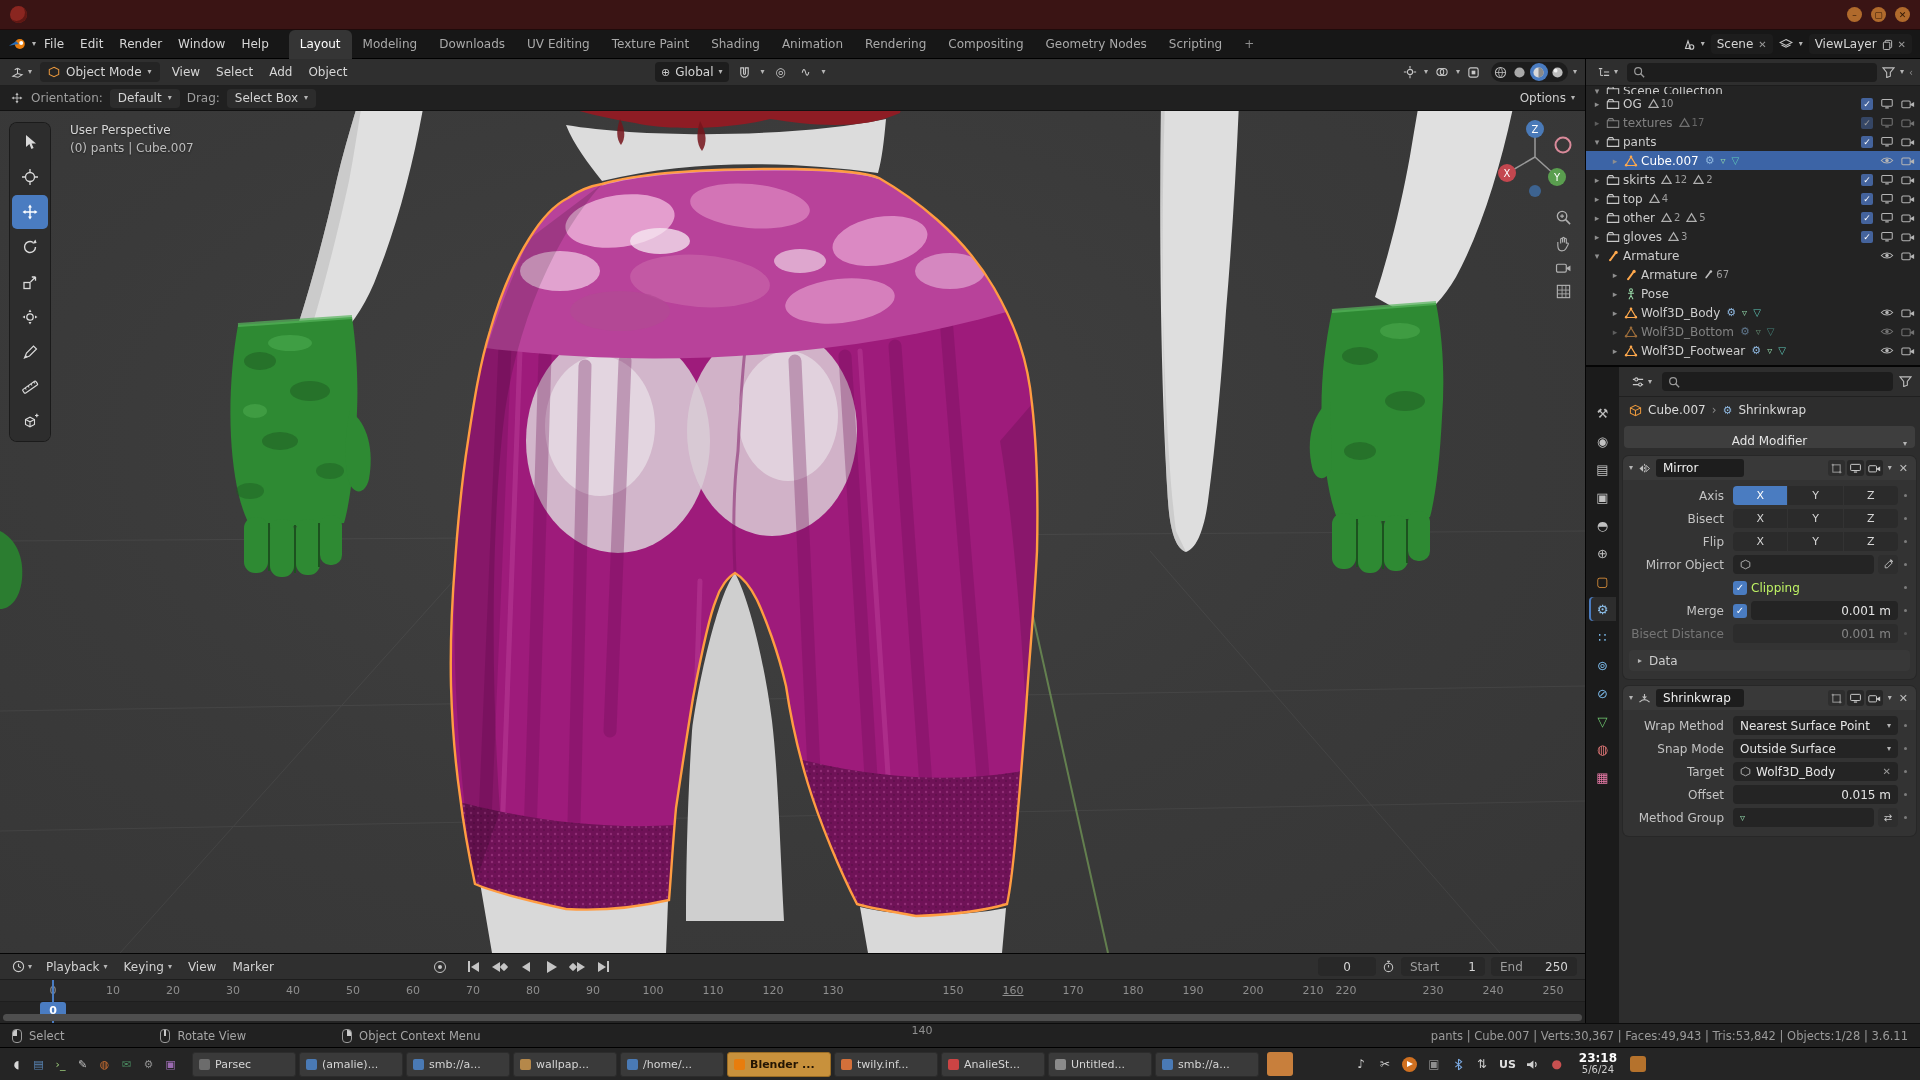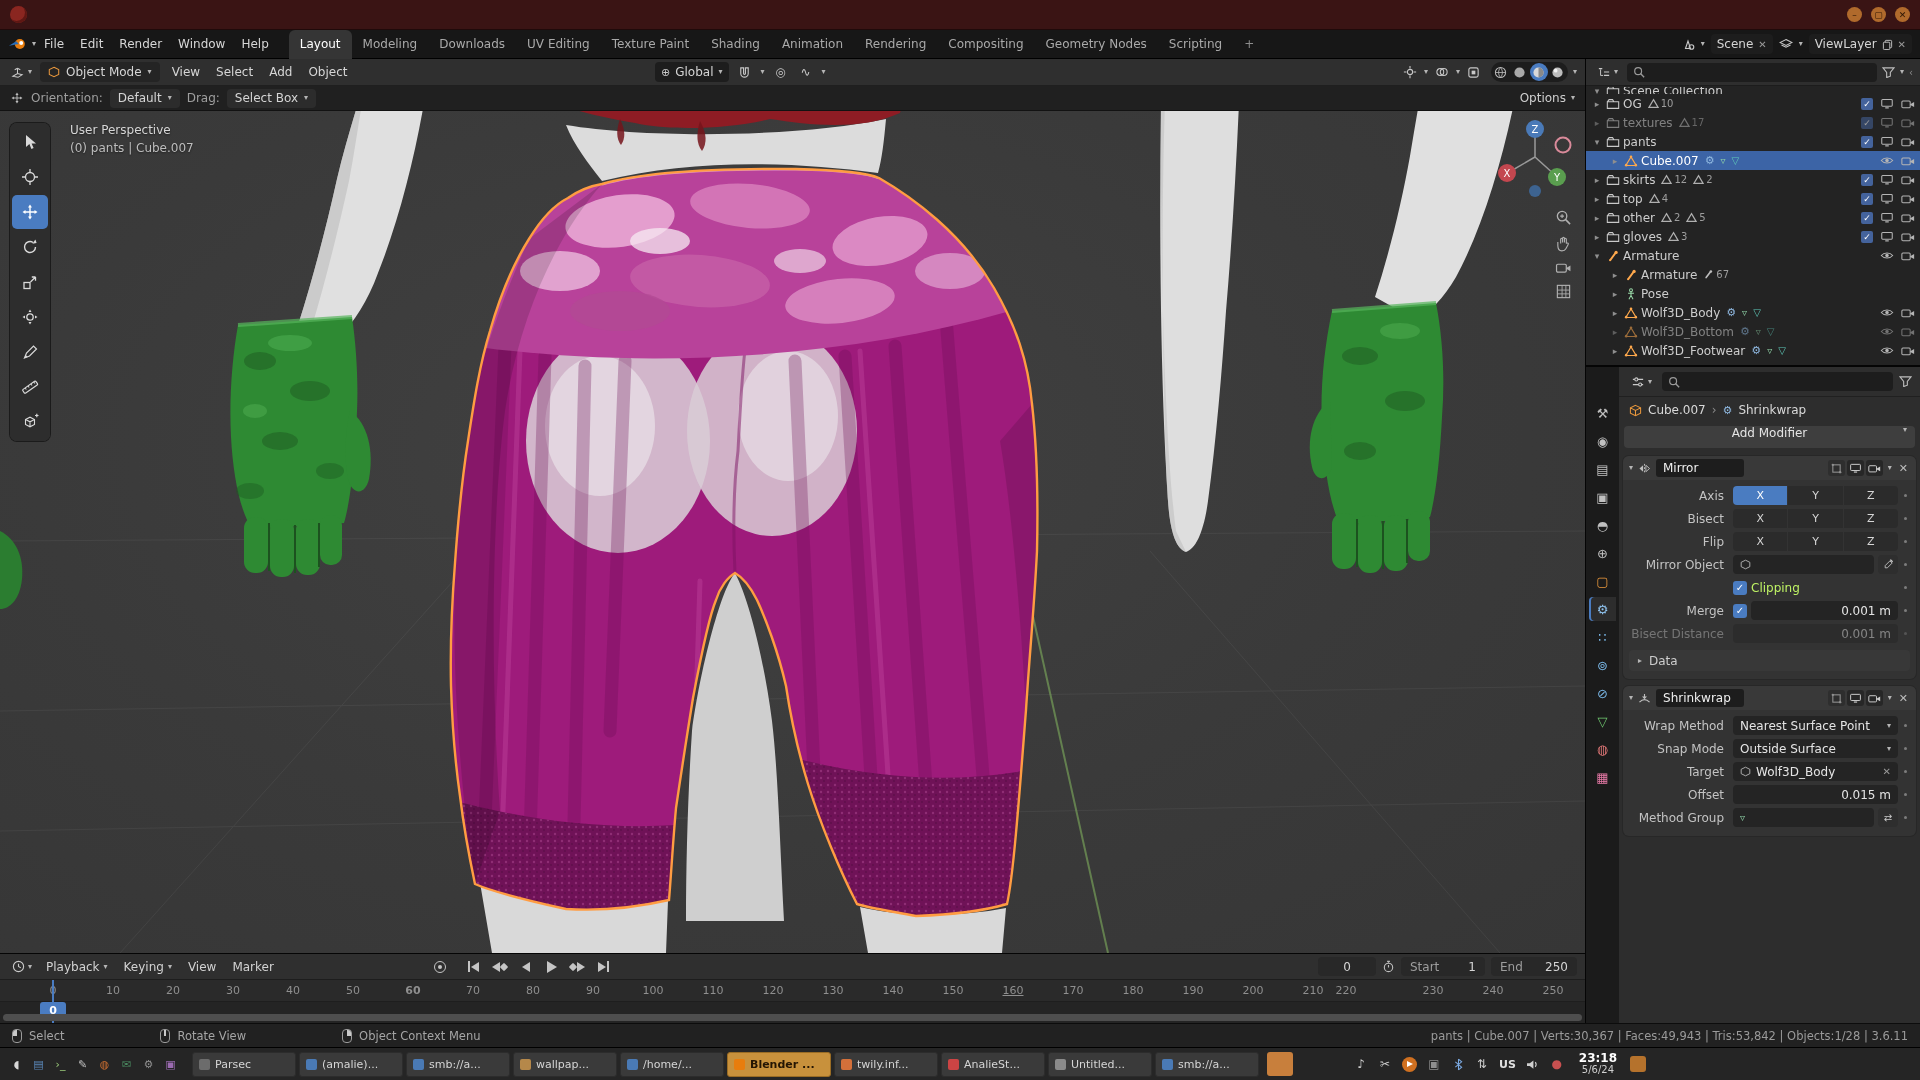--- a/index.html
+++ b/index.html
@@ -106,21 +106,21 @@
 
   
   .properties{flex:1;display:flex;min-height:0}
   .prop-tabs{width:33px;background:#1b1b1b;display:flex;flex-direction:column;align-items:center;padding-top:34px;gap:4px}
   .ptab{width:27px;height:24px;border-radius:4px 0 0 4px;display:flex;align-items:center;justify-content:center;font-size:13px}
   .ptab.active{background:#2d2d2d;box-shadow:inset 2px 0 0 #4a7cc1}
   .prop-main{flex:1;display:flex;flex-direction:column;background:#2d2d2d;min-width:0}
   .prop-header{height:30px;background:#2e2e2e;display:flex;align-items:center;gap:6px;padding:0 8px;border-bottom:1px solid #202020}
   .breadcrumb{height:26px;display:flex;align-items:center;gap:6px;padding:0 10px;color:#d9d9d9}
   .breadcrumb .sep{color:#8a8a8a}
-  .addmod{height:22px;margin:3px 5px 8px;background:#3e3e3e;border-radius:4px;display:flex;align-items:flex-start;justify-content:center;position:relative;color:#e3e3e3}
+  .addmod{height:22px;margin:3px 5px 8px;background:#3e3e3e;border-radius:4px;display:flex;align-items:flex-end;justify-content:center;position:relative;color:#e3e3e3}
   .addmod .caret{position:absolute;right:8px}
   .modpanel{background:#333;border-radius:6px;margin:0 4px 7px;box-shadow:0 0 0 1px #272727}
   .modhead{height:24px;display:flex;align-items:center;gap:5px;padding:0 6px;background:#393939;border-radius:6px 6px 0 0}
   .modname{width:88px;height:18px;background:#1d1d1d;border-radius:3px;display:flex;align-items:center;padding:0 7px;color:#efefef}
   .modtoggles{margin-left:auto;display:flex;gap:2px}
   .mtg{width:17px;height:16px;background:#2e2e2e;border-radius:3px;display:flex;align-items:center;justify-content:center}
   .mtg.on{background:#272727}
   .modx{color:#bdbdbd;font-size:11px;padding:0 2px}
   .modbody{padding:4px 3px 7px}
   .prow{display:flex;align-items:center;height:23px;padding:0 3px}
@@ -641,29 +641,29 @@
           </div>
         </div>
       </div>
       <div class="tlruler" id="tlruler">
           <span class="tick" style="left: 53px;">0</span>
           <span class="tick" style="left: 113px;">10</span>
           <span class="tick" style="left: 173px;">20</span>
           <span class="tick" style="left: 233px;">30</span>
           <span class="tick" style="left: 293px;">40</span>
           <span class="tick" style="left: 353px;">50</span>
-          <span class="tick" style="left: 413px; font-weight: bold;">60</span>
+          <span class="tick" style="left: 413px;">60</span>
           <span class="tick" style="left: 473px;">70</span>
           <span class="tick" style="left: 533px;">80</span>
           <span class="tick" style="left: 593px;">90</span>
           <span class="tick" style="left: 653px;">100</span>
           <span class="tick" style="left: 713px;">110</span>
           <span class="tick" style="left: 773px;">120</span>
           <span class="tick" style="left: 833px;">130</span>
-          <span class="tick" style="left: 893px;">140</span>
+          <span class="tick" style="left: 922px; margin-top: 40px;">140</span>
           <span class="tick" style="left: 953px;">150</span>
           <span class="tick" style="left: 1013px; text-decoration: underline;">160</span>
           <span class="tick" style="left: 1073px;">170</span>
           <span class="tick" style="left: 1133px;">180</span>
           <span class="tick" style="left: 1193px;">190</span>
           <span class="tick" style="left: 1253px;">200</span>
           <span class="tick" style="left: 1313px;">210</span>
           <span class="tick" style="left: 1346px;">220</span>
           <span class="tick" style="left: 1433px;">230</span>
           <span class="tick" style="left: 1493px;">240</span>

